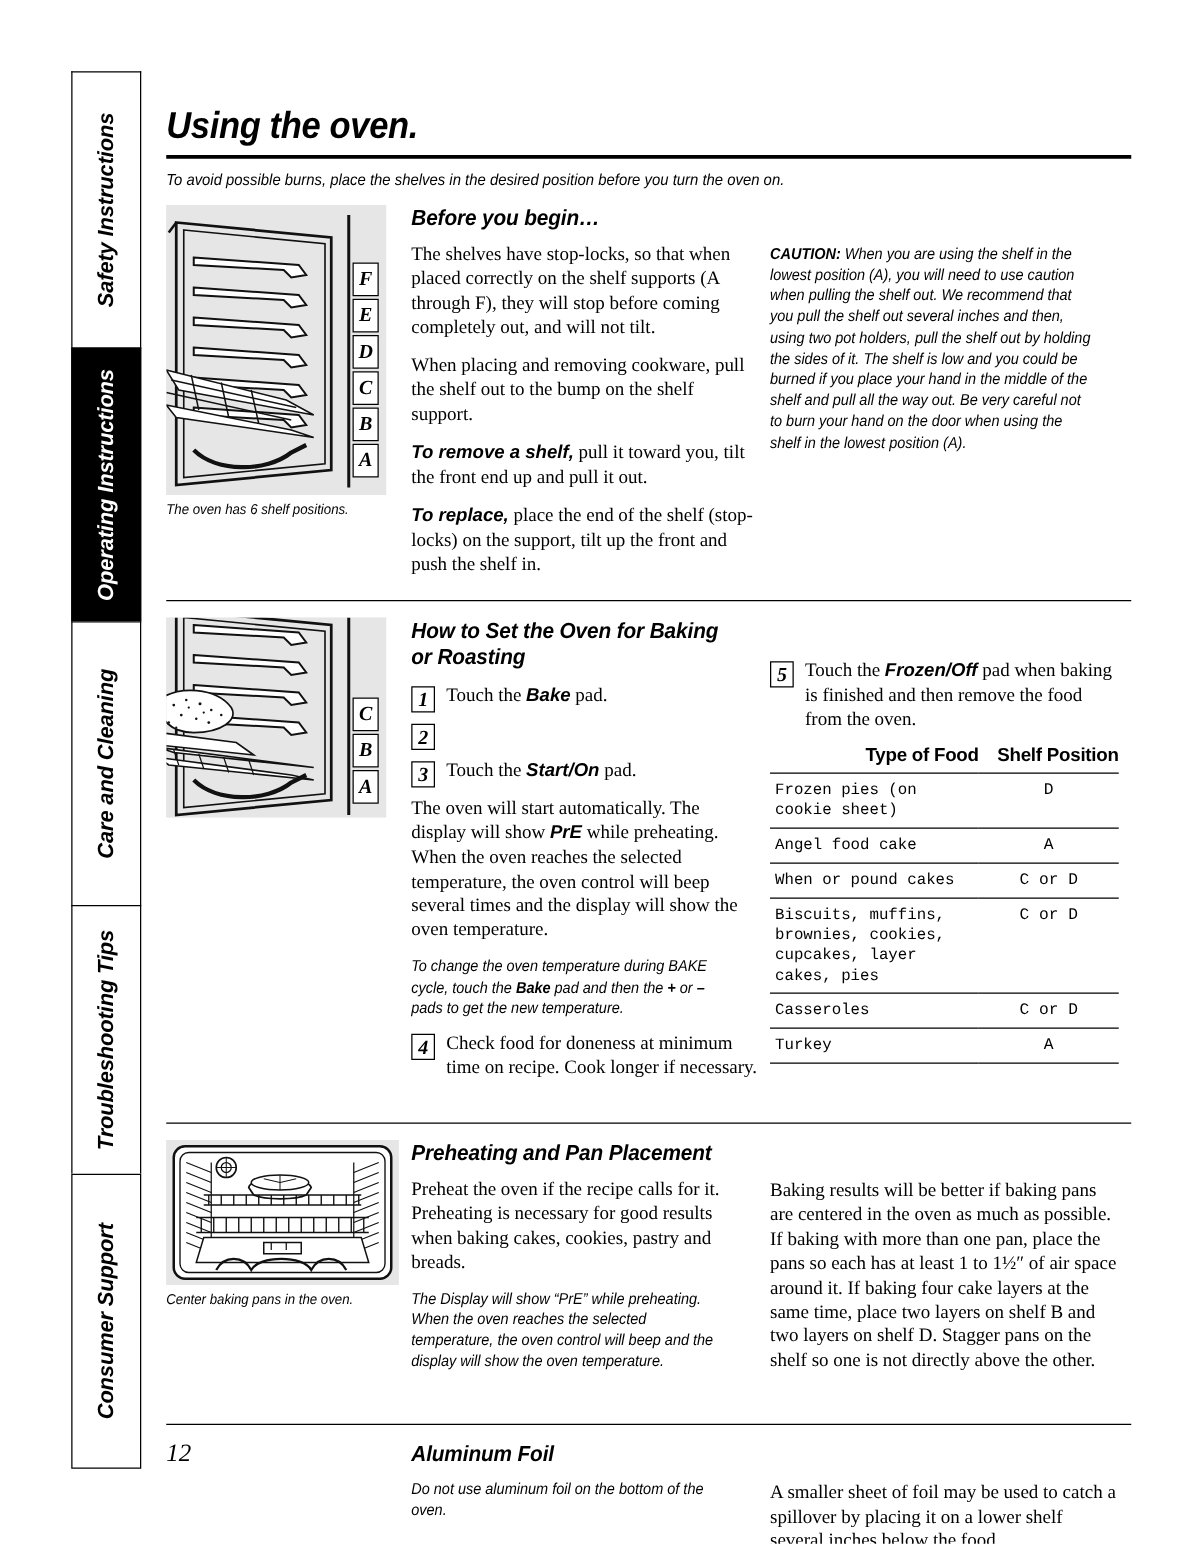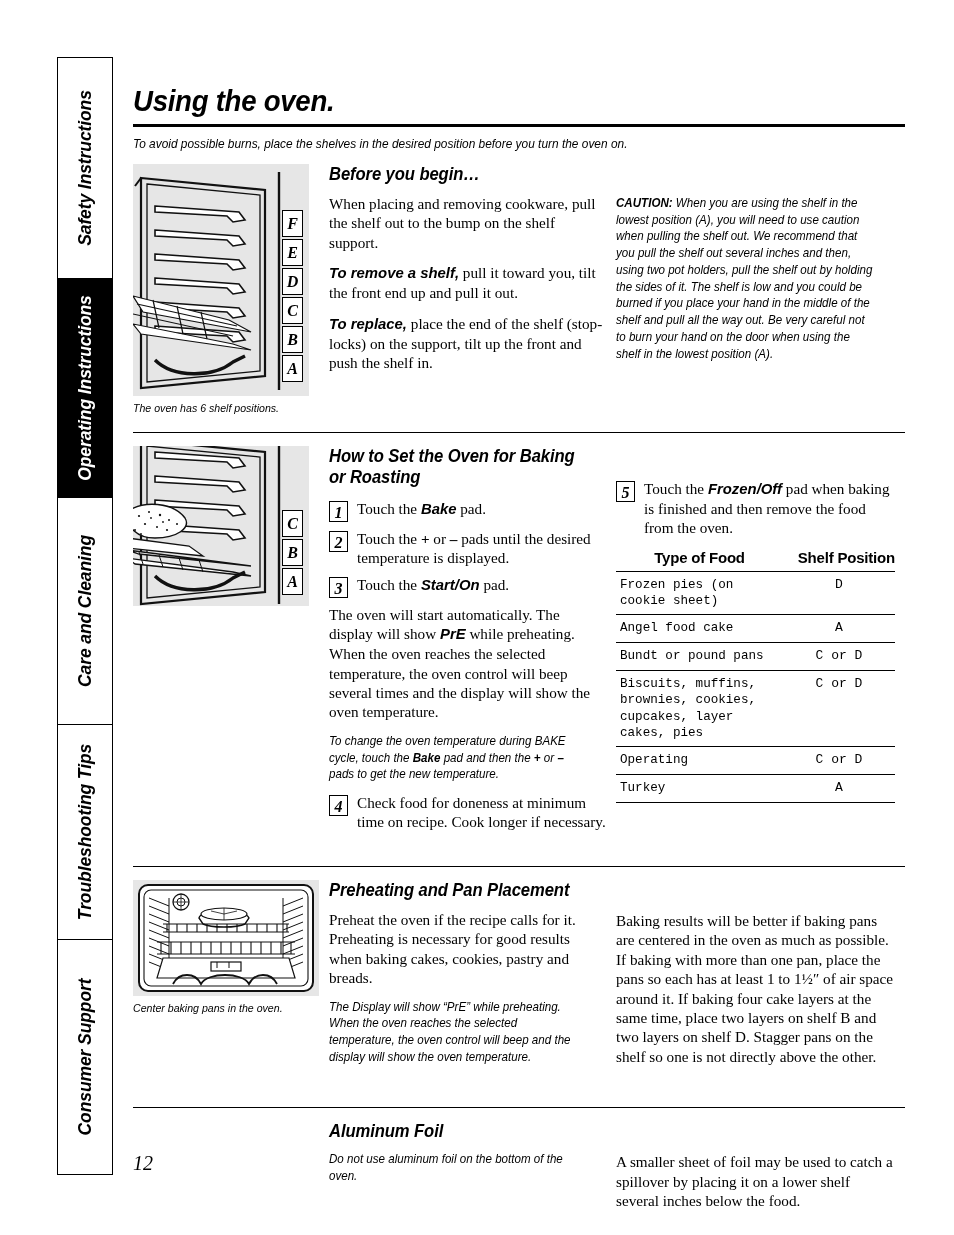--- a/index.html
+++ b/index.html
@@ -168,21 +168,21 @@
   
   table.shelf-table {
     width: 100%;
     border-collapse: collapse;
     margin-top: 11px;
   }
   table.shelf-table th {
     font-family: "Liberation Sans", sans-serif;
     font-weight: bold;
     font-size: 15px;
-    text-align: center;
+    text-align: right;
     padding: 0 0 5px 0;
     border-bottom: 1.8px solid #000;
     letter-spacing: -0.2px;
   }
   table.shelf-table th.pos { text-align: right; width: 112px; }
   table.shelf-table td {
     font-family: Liberation Mono, monospace;
     font-size: 12.6px;
     line-height: 1.3;
     padding: 5px 0 5px 4px;
@@ -302,20 +302,21 @@
           <div class="letter-box">C</div>
           <div class="letter-box">B</div>
           <div class="letter-box">A</div>
         </div>
       </div>
       <div class="art-caption">The oven has 6 shelf positions.</div>
     </div>
 
     <div class="col-mid">
       <h2 class="sec-head">Before you begin…</h2>
+      <p class="body">The shelves have stop-locks, so that when placed correctly on the shelf supports (A through F), they will stop before coming completely out, and will not tilt.</p>
       <p class="body">When placing and removing cookware, pull the shelf out to the bump on the shelf support.</p>
       <p class="body"><span class="bold-sans">To remove a shelf,</span><span> pull it toward you, tilt the front end up and pull it out.</span></p>
       <p class="body"><span class="bold-sans">To replace,</span><span> place the end of the shelf (stop-locks) on the support, tilt up the front and push the shelf in.</span></p>
     </div>
 
     <div class="col-right">
       <p class="note" style="margin-top:31px;"><span style="font-weight:bold;">CAUTION:</span><span> When you are using the shelf in the lowest position (A), you will need to use caution when pulling the shelf out. We recommend that you pull the shelf out several inches and then, using two pot holders, pull the shelf out by holding the sides of it. The shelf is low and you could be burned if you place your hand in the middle of the shelf and pull all the way out. Be very careful not to burn your hand on the door when using the shelf in the lowest position (A).</span></p>
     </div>
   </div>
 
@@ -378,21 +379,20 @@
 
     <div class="col-mid">
       <h2 class="sec-head" style="margin-bottom:11px;">How to Set the Oven for Baking or Roasting</h2>
 
       <div class="step">
         <div class="step-num">1</div>
         <div class="step-text">Touch the <b class="bold-sans">Bake</b> pad.</div>
       </div>
       <div class="step">
         <div class="step-num">2</div>
-        <div class="step-text">Touch the <b>+</b> or <b>–</b> pads until the desired temperature is displayed.</div>
       </div>
       <div class="step">
         <div class="step-num">3</div>
         <div class="step-text">Touch the <b class="bold-sans">Start/On</b> pad.</div>
       </div>
 
       <p class="body" style="margin-top:2px;"><span>The oven will start automatically. The display will show </span><span class="bold-sans">PrE</span><span> while preheating. When the oven reaches the selected temperature, the oven control will beep several times and the display will show the oven temperature.</span></p>
 
       <p class="note"><span>To change the oven temperature during BAKE cycle, touch the </span><span style="font-weight:bold;">Bake</span><span> pad and then the </span><span style="font-weight:bold;">+</span><span> or </span><span style="font-weight:bold;">–</span><span> pads to get the new temperature.</span></p>
 
@@ -418,29 +418,29 @@
         <tbody>
           <tr>
             <td>Frozen pies (on cookie sheet)</td>
             <td class="pos">D</td>
           </tr>
           <tr>
             <td>Angel food cake</td>
             <td class="pos">A</td>
           </tr>
           <tr>
-            <td>Bundt or pound pans</td>
+            <td>When or pound cakes</td>
             <td class="pos">C or D</td>
           </tr>
           <tr>
             <td>Biscuits, muffins, brownies, cookies, cupcakes, layer cakes, pies</td>
             <td class="pos">C or D</td>
           </tr>
           <tr>
-            <td>Operating</td>
+            <td>Casseroles</td>
             <td class="pos">C or D</td>
           </tr>
           <tr>
             <td>Turkey</td>
             <td class="pos">A</td>
           </tr>
         </tbody>
       </table>
     </div>
   </div>

